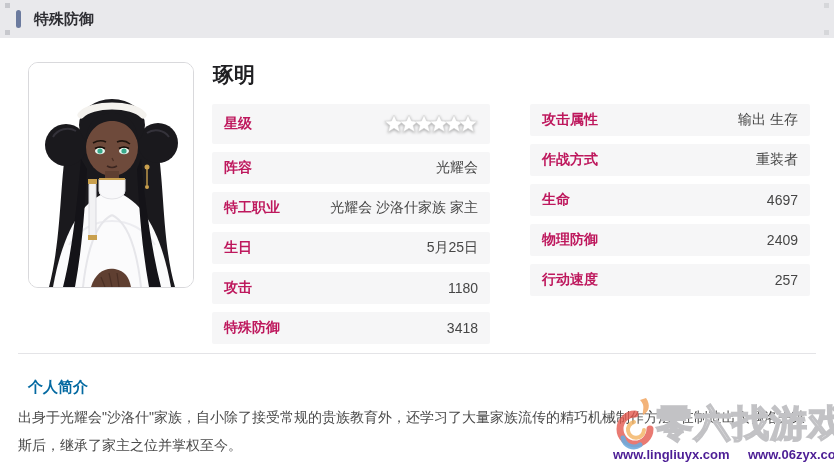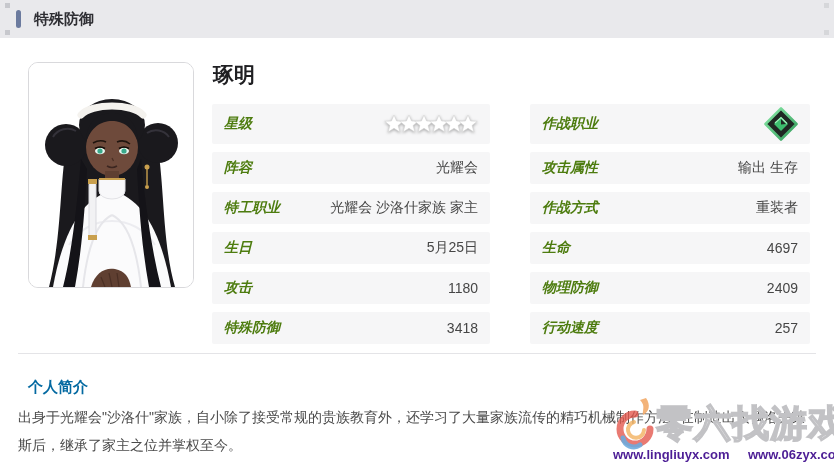--- a/index.html
+++ b/index.html
@@ -22,21 +22,21 @@
   
   .char-name{position:absolute;left:213px;top:61px;margin:0;font-size:21px;font-weight:bold;color:#1f1f22;}
 
   
   .info-table{position:absolute;top:104px;}
   .info-table.left{left:212px;width:278px;}
   .info-table.right{left:530px;width:280px;}
   .info-row{background:#f6f6f7;height:32px;margin-bottom:8px;display:flex;align-items:center;
             justify-content:space-between;padding:0 12px;box-sizing:border-box;border-radius:2px;}
   .info-row.tall{height:40px;}
-  .info-label{font-size:14px;font-weight:bold;color:#4d7c0f;font-style:italic;}
+  .info-label{font-size:14px;font-weight:bold;color:#be185d;}
   .info-value{font-size:14px;color:#464646;}
   .stars-wrap{filter:drop-shadow(0 1.5px 1.5px rgba(0,0,0,.32));height:20px;}
   .class-icon{display:block;}
 
   
   .divider{position:absolute;left:18px;top:353px;width:798px;height:0;border-top:1px solid #e4e4e7;}
   .profile-heading{position:absolute;left:28px;top:378px;margin:0;font-size:15px;font-weight:bold;color:#0369a1;}
   .profile-text{position:absolute;left:18px;top:403px;width:800px;margin:0;font-size:14px;
                 line-height:28px;color:#4a4a4a;}
 
@@ -155,37 +155,20 @@
       <span class="info-label">攻击</span>
       <span class="info-value">1180</span>
     </div>
     <div class="info-row">
       <span class="info-label">特殊防御</span>
       <span class="info-value">3418</span>
     </div>
   </div>
 
   <div class="info-table right">
-    <div class="info-row tall">
-      <span class="info-label">作战职业</span>
-      <span>
-        <svg class="class-icon" width="34" height="34" viewBox="0 0 34 34">
-          <defs>
-            <linearGradient id="dg" x1="0" y1="0" x2="1" y2="1">
-              <stop offset="0" stop-color="#8cebaa"></stop>
-                <stop offset="1" stop-color="#2f9a58"></stop>
-            </linearGradient>
-          </defs>
-          <polygon points="17,1.5 32.5,17 17,32.5 1.5,17" fill="#1f2723" stroke="url(#dg)" stroke-width="2.6" stroke-linejoin="round"></polygon>
-          <polygon points="10,17 17,10 24,17 17,24" fill="#3dbd6e"></polygon>
-          <polygon points="17,12 22,17 17,17.5" fill="#1f2723"></polygon>
-          <path d="M11,16 L17,10.5 L23,16.5" stroke="#9df2b8" stroke-width="1.2" fill="none"></path>
-        </svg>
-      </span>
-    </div>
     <div class="info-row">
       <span class="info-label">攻击属性</span>
       <span class="info-value">输出 生存</span>
     </div>
     <div class="info-row">
       <span class="info-label">作战方式</span>
       <span class="info-value">重装者</span>
     </div>
     <div class="info-row">
       <span class="info-label">生命</span>

